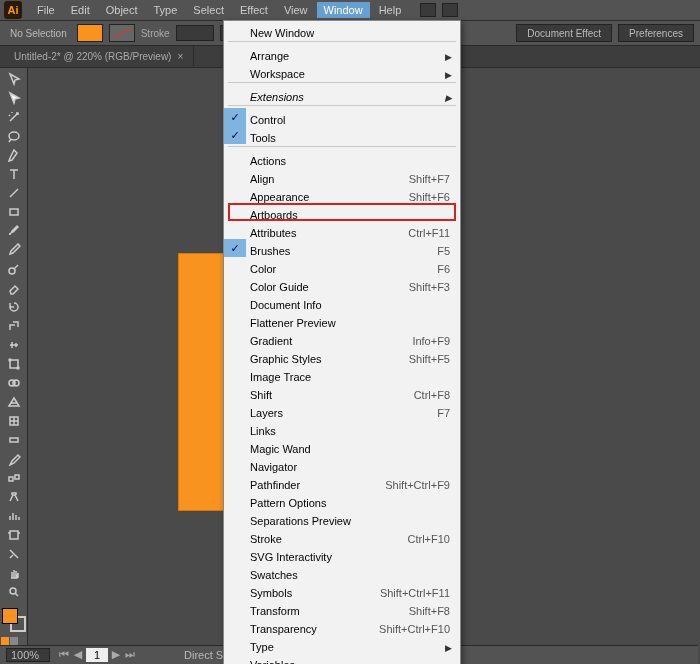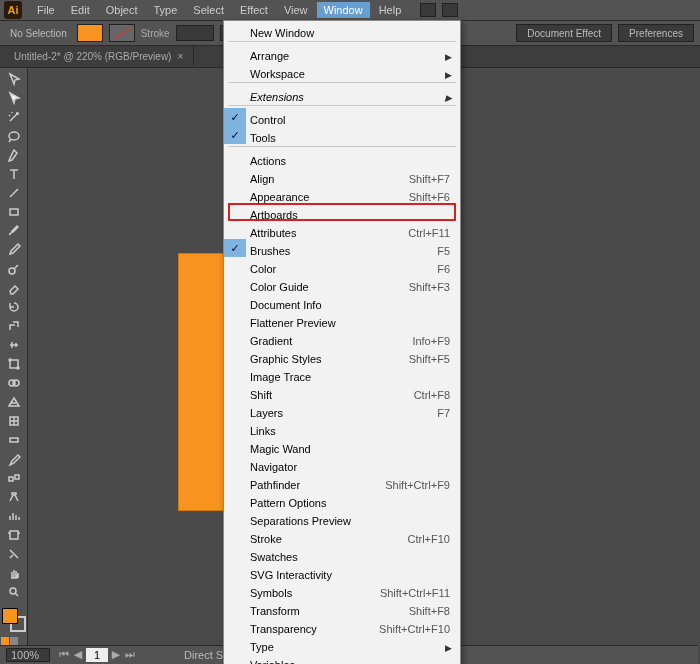--- a/index.html
+++ b/index.html
@@ -362,24 +362,24 @@
       <span class="dd-label">Pattern Options</span>
     </div>
     <div class="dd-item short" style="position: relative;">
       <span class="dd-label">Separations Preview</span>
     </div>
     <div class="dd-item short" style="position: relative;">
       <span class="dd-label">Stroke</span>
       <span class="dd-short">Ctrl+F10</span>
     </div>
     <div class="dd-item short" style="position: relative;">
+      <span class="dd-label">SVG Interactivity</span>
+    </div>
+    <div class="dd-item short" style="position: relative;">
       <span class="dd-label">Swatches</span>
-    </div>
-    <div class="dd-item short" style="position: relative;">
-      <span class="dd-label">SVG Interactivity</span>
     </div>
     <div class="dd-item short" style="position: relative;">
       <span class="dd-label">Symbols</span>
       <span class="dd-short">Shift+Ctrl+F11</span>
     </div>
     <div class="dd-item short" style="position: relative;">
       <span class="dd-label">Transform</span>
       <span class="dd-short">Shift+F8</span>
     </div>
     <div class="dd-item short" style="position: relative;">

